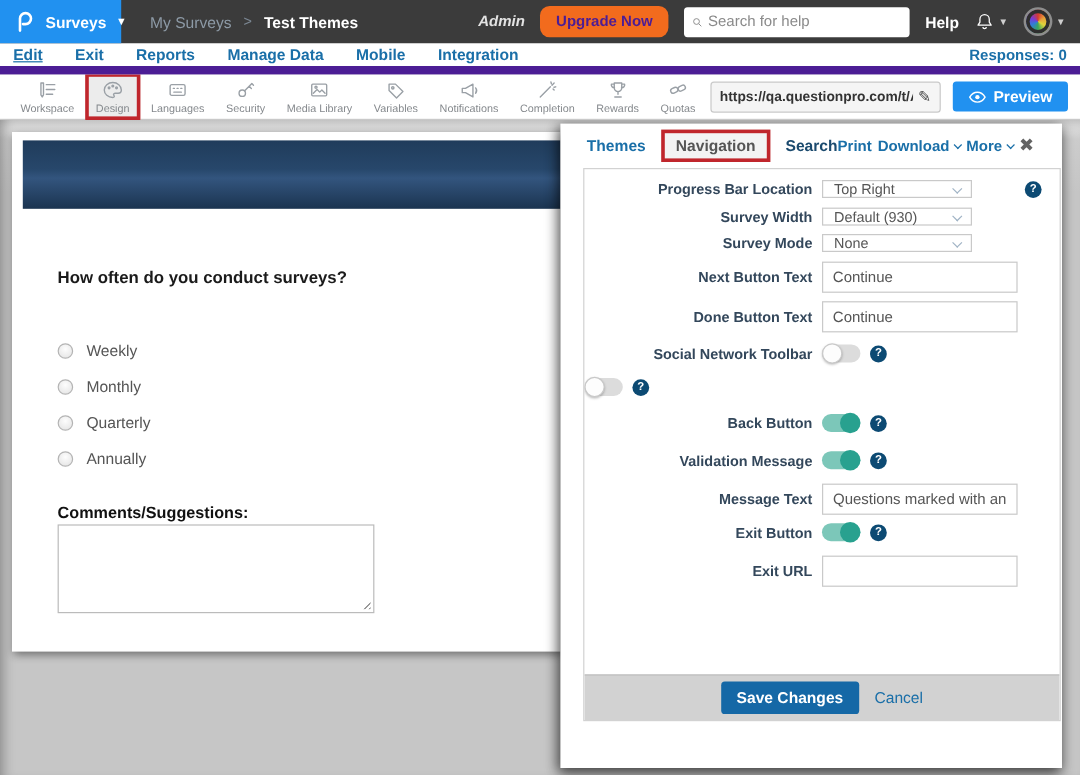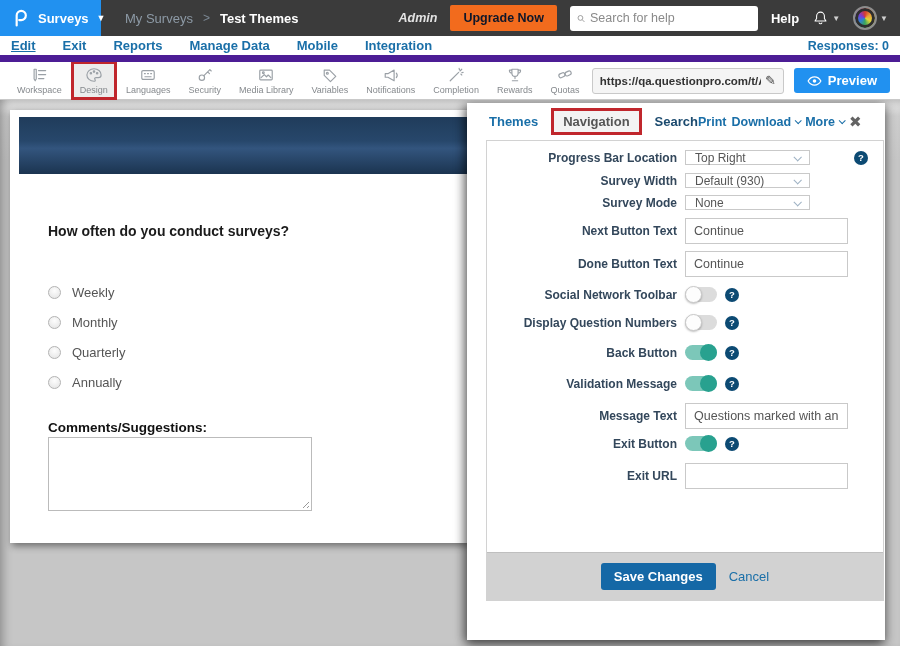--- a/index.html
+++ b/index.html
@@ -11,21 +11,21 @@
   .logo-block { width:101px; background:#2191f0; display:flex; align-items:center; padding:0 8px 0 10px; gap:8px; cursor:pointer; }
   .logo-mark { width:20px; height:20px; flex:0 0 auto; }
   .logo-label { color:#fff; font-size:13px; font-weight:bold; }
   .caret { font-size:9px; color:#fff; }
   .breadcrumb { display:flex; align-items:center; gap:10px; margin-left:24px; font-size:13px; }
   .crumb-parent { color:#8d9aa6; cursor:pointer; }
   .crumb-sep { color:#7c8894; font-size:12px; }
   .crumb-current { color:#ffffff; font-weight:bold; }
   .header-right { margin-left:auto; display:flex; align-items:center; gap:13px; padding-right:12px; }
   .admin-label { color:#e3e3e3; font-style:italic; font-size:12.5px; font-weight:bold; }
-  .upgrade-btn { background:#f26b1d; color:#0f172a; border:none; font-weight:bold; font-size:12.5px; padding:6px 13px; border-radius:2px; cursor:pointer; font-family:inherit; }
+  .upgrade-btn { background:#f26b1d; color:#4c1d95; border:none; font-weight:bold; font-size:12.5px; padding:6px 13px; border-radius:8px; cursor:pointer; font-family:inherit; }
   .help-search { display:flex; align-items:center; background:#fff; border-radius:3px; height:25px; width:188px; padding:0 7px; gap:5px; }
   .help-search input { border:none; outline:none; flex:1; font-size:12.5px; color:#444; font-family:inherit; background:transparent; }
   .help-search input::placeholder { color:#8a8a8a; }
   .help-label { color:#fff; font-size:13px; font-weight:bold; cursor:pointer; }
   .bell-wrap, .avatar-wrap { display:flex; align-items:center; gap:3px; cursor:pointer; }
   .bell-caret, .avatar-caret { color:#cfcfcf; font-size:8px; }
   .avatar { width:24px; height:24px; border-radius:50%; border:2px solid #8d8d8d; background:conic-gradient(#d63a2f,#e8a13a,#dfd53a,#3aa65b,#2f7fd6,#7a3ad6,#d63a2f); box-shadow:inset 0 0 0 3px #2e2e2e; }
 
   
   .main-nav { position:absolute; top:36px; left:0; right:0; height:26px; background:#fff; display:flex; align-items:center; gap:27px; padding-left:11px; border-bottom:7px solid #4c1d95; z-index:29; }
@@ -85,21 +85,21 @@
   .toggle[data-state="on"]  { background:#7cc7b9; }
   .toggle .knob { position:absolute; top:-1px; width:17px; height:17px; border-radius:50%; }
   .toggle[data-state="off"] .knob { left:0; background:#fdfdfd; border:1px solid #c9c9c9; box-shadow:0 1px 2px rgba(0,0,0,.25); }
   .toggle[data-state="on"]  .knob { right:0; background:#28a18f; }
   .help-dot { width:14px; height:14px; border-radius:50%; background:#0c4a73; color:#fff; font-size:9.5px; font-weight:bold; display:flex; align-items:center; justify-content:center; margin-left:8px; cursor:pointer; flex:0 0 auto; }
   .help-dot.far-right { position:absolute; right:15px; margin-left:0; }
 
   .mt9{margin-top:9px}.mt8{margin-top:8px}.mt7{margin-top:7px}.mt10{margin-top:10px}
   .mt13{margin-top:13px}.mt15{margin-top:15px}.mt16{margin-top:16px}.mt12{margin-top:12px}
 
-  .panel-footer { position:absolute; left:0; right:0; bottom:0; height:48px; background:#d2d2d2; border-top:1px solid #bfbfbf; display:flex; align-items:center; justify-content:center; gap:13px; }
+  .panel-footer { position:absolute; left:0; right:0; bottom:0; height:38px; background:#d2d2d2; border-top:1px solid #bfbfbf; display:flex; align-items:center; justify-content:center; gap:13px; }
   .save-btn { background:#1568a6; color:#fff; border:none; font-weight:bold; font-size:13px; padding:6px 13px; border-radius:3px; cursor:pointer; font-family:inherit; }
   .cancel-link { color:#1a6fa8; font-size:13px; cursor:pointer; }
 </style>
 </head>
 <body>
 
 <div id="app">
 
   <div class="top-header">
     <div class="logo-block">
@@ -342,21 +342,20 @@
 
         <div class="form-row mt10">
           <label>Social Network Toolbar</label>
           <span class="toggle" data-state="off">
               <span class="knob"></span>
             </span>
           <span class="help-dot">?</span>
         </div>
 
         <div class="form-row mt13">
-          <label>Display Question Numbers</label>
           <span class="toggle" data-state="off">
               <span class="knob"></span>
             </span>
           <span class="help-dot">?</span>
         </div>
 
         <div class="form-row mt15">
           <label>Back Button</label>
           <span class="toggle" data-state="on">
               <span class="knob"></span>

